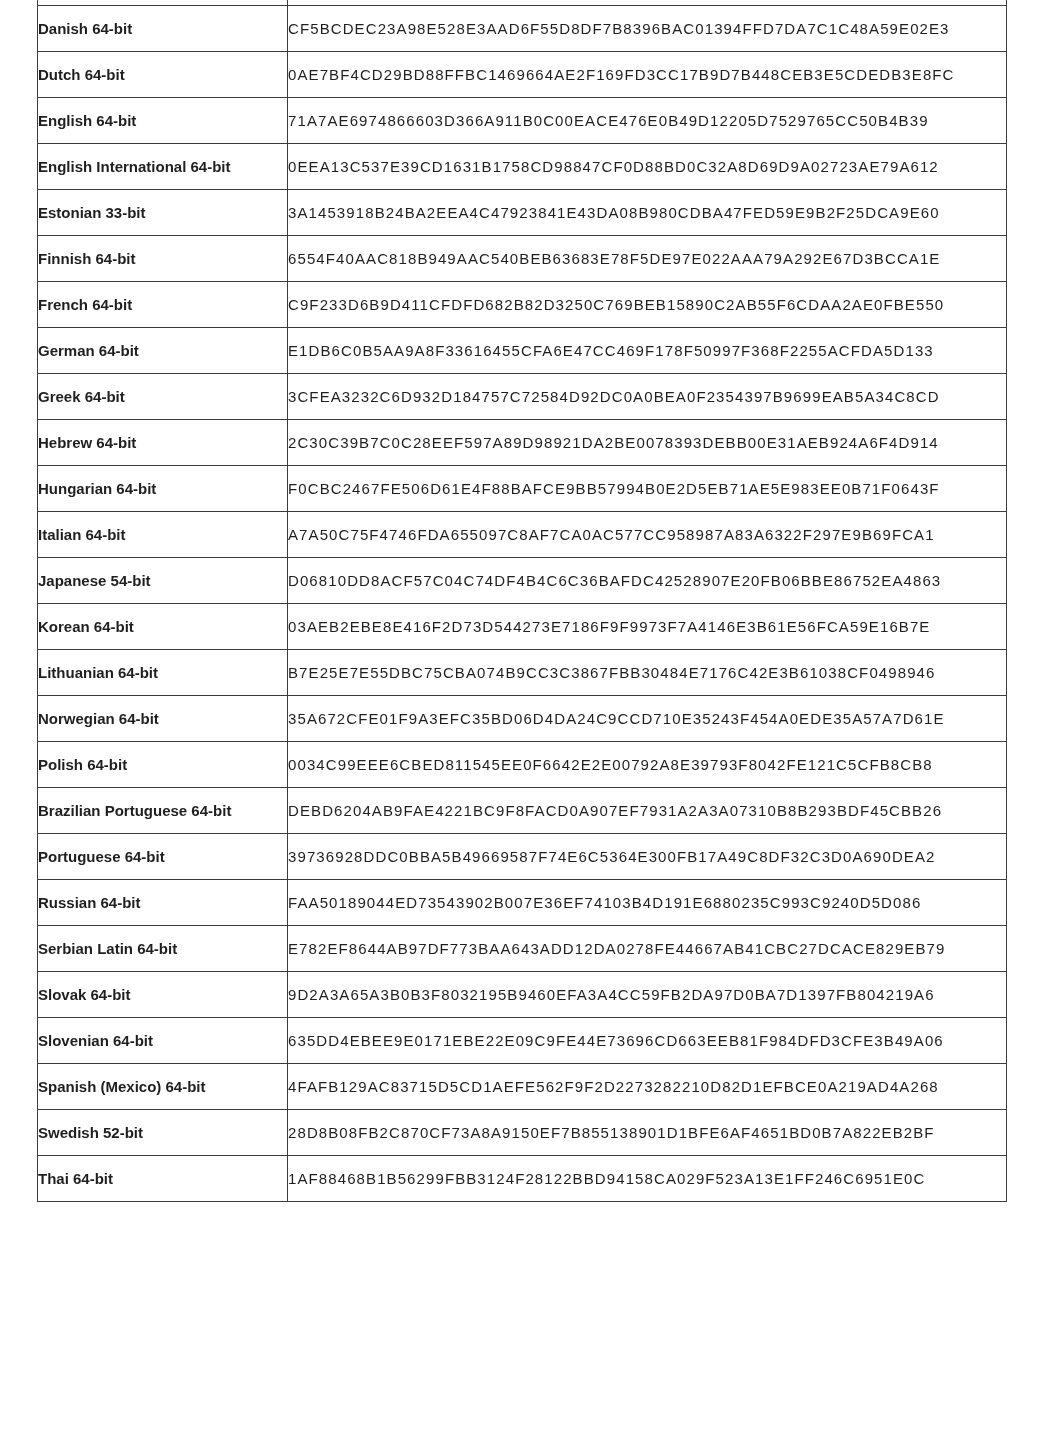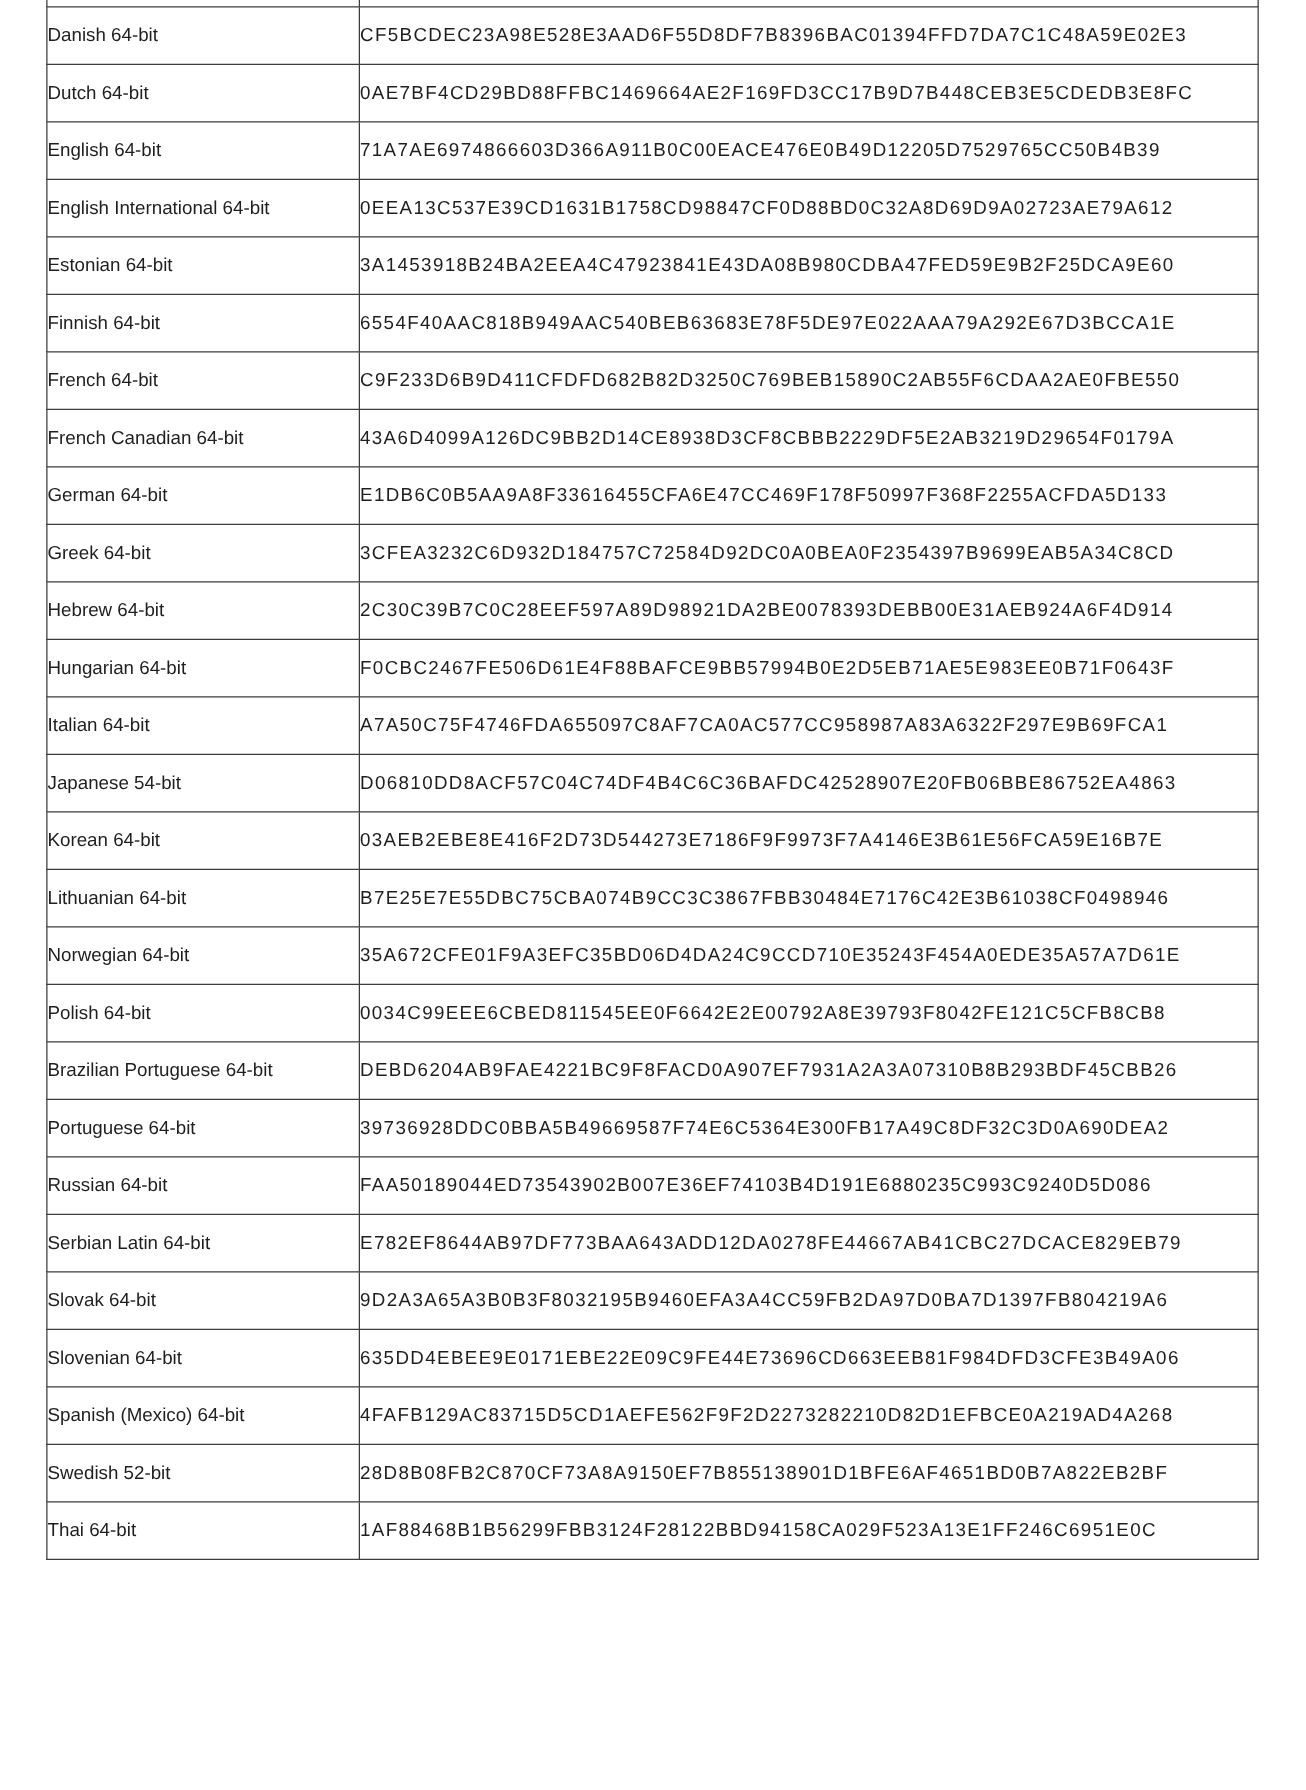--- a/index.html
+++ b/index.html
@@ -32,20 +32,21 @@
     background: #ffffff;
     color: #1f1f1f;
     font-size: 15px;
     vertical-align: middle;
     white-space: nowrap;
     overflow: hidden;
     padding: 0;
   }
   td.language-cell {
     padding-left: 11px;
+    font-weight: bold;
   }
   td.hash-cell {
     padding-left: 9px;
     letter-spacing: 1.1px;
   }
   tr.partial-row td {
     border-top: none;
   }
 </style>
 </head>
@@ -78,38 +79,34 @@
     <td class="language-cell">English 64-bit</td>
     <td class="hash-cell">71A7AE6974866603D366A911B0C00EACE476E0B49D12205D7529765CC50B4B39</td>
   </tr>
 
   <tr>
     <td class="language-cell">English International 64-bit</td>
     <td class="hash-cell">0EEA13C537E39CD1631B1758CD98847CF0D88BD0C32A8D69D9A02723AE79A612</td>
   </tr>
 
   <tr>
-    <td class="language-cell">Estonian 64-bit</td>
+    <td class="language-cell">Estonian 33-bit</td>
     <td class="hash-cell">3A1453918B24BA2EEA4C47923841E43DA08B980CDBA47FED59E9B2F25DCA9E60</td>
   </tr>
 
   <tr>
     <td class="language-cell">Finnish 64-bit</td>
     <td class="hash-cell">6554F40AAC818B949AAC540BEB63683E78F5DE97E022AAA79A292E67D3BCCA1E</td>
   </tr>
 
   <tr>
     <td class="language-cell">French 64-bit</td>
     <td class="hash-cell">C9F233D6B9D411CFDFD682B82D3250C769BEB15890C2AB55F6CDAA2AE0FBE550</td>
   </tr>
 
-  <tr>
-    <td class="language-cell">French Canadian 64-bit</td>
-    <td class="hash-cell">43A6D4099A126DC9BB2D14CE8938D3CF8CBBB2229DF5E2AB3219D29654F0179A</td>
-  </tr>
 
   <tr>
     <td class="language-cell">German 64-bit</td>
     <td class="hash-cell">E1DB6C0B5AA9A8F33616455CFA6E47CC469F178F50997F368F2255ACFDA5D133</td>
   </tr>
 
   <tr>
     <td class="language-cell">Greek 64-bit</td>
     <td class="hash-cell">3CFEA3232C6D932D184757C72584D92DC0A0BEA0F2354397B9699EAB5A34C8CD</td>
   </tr>

